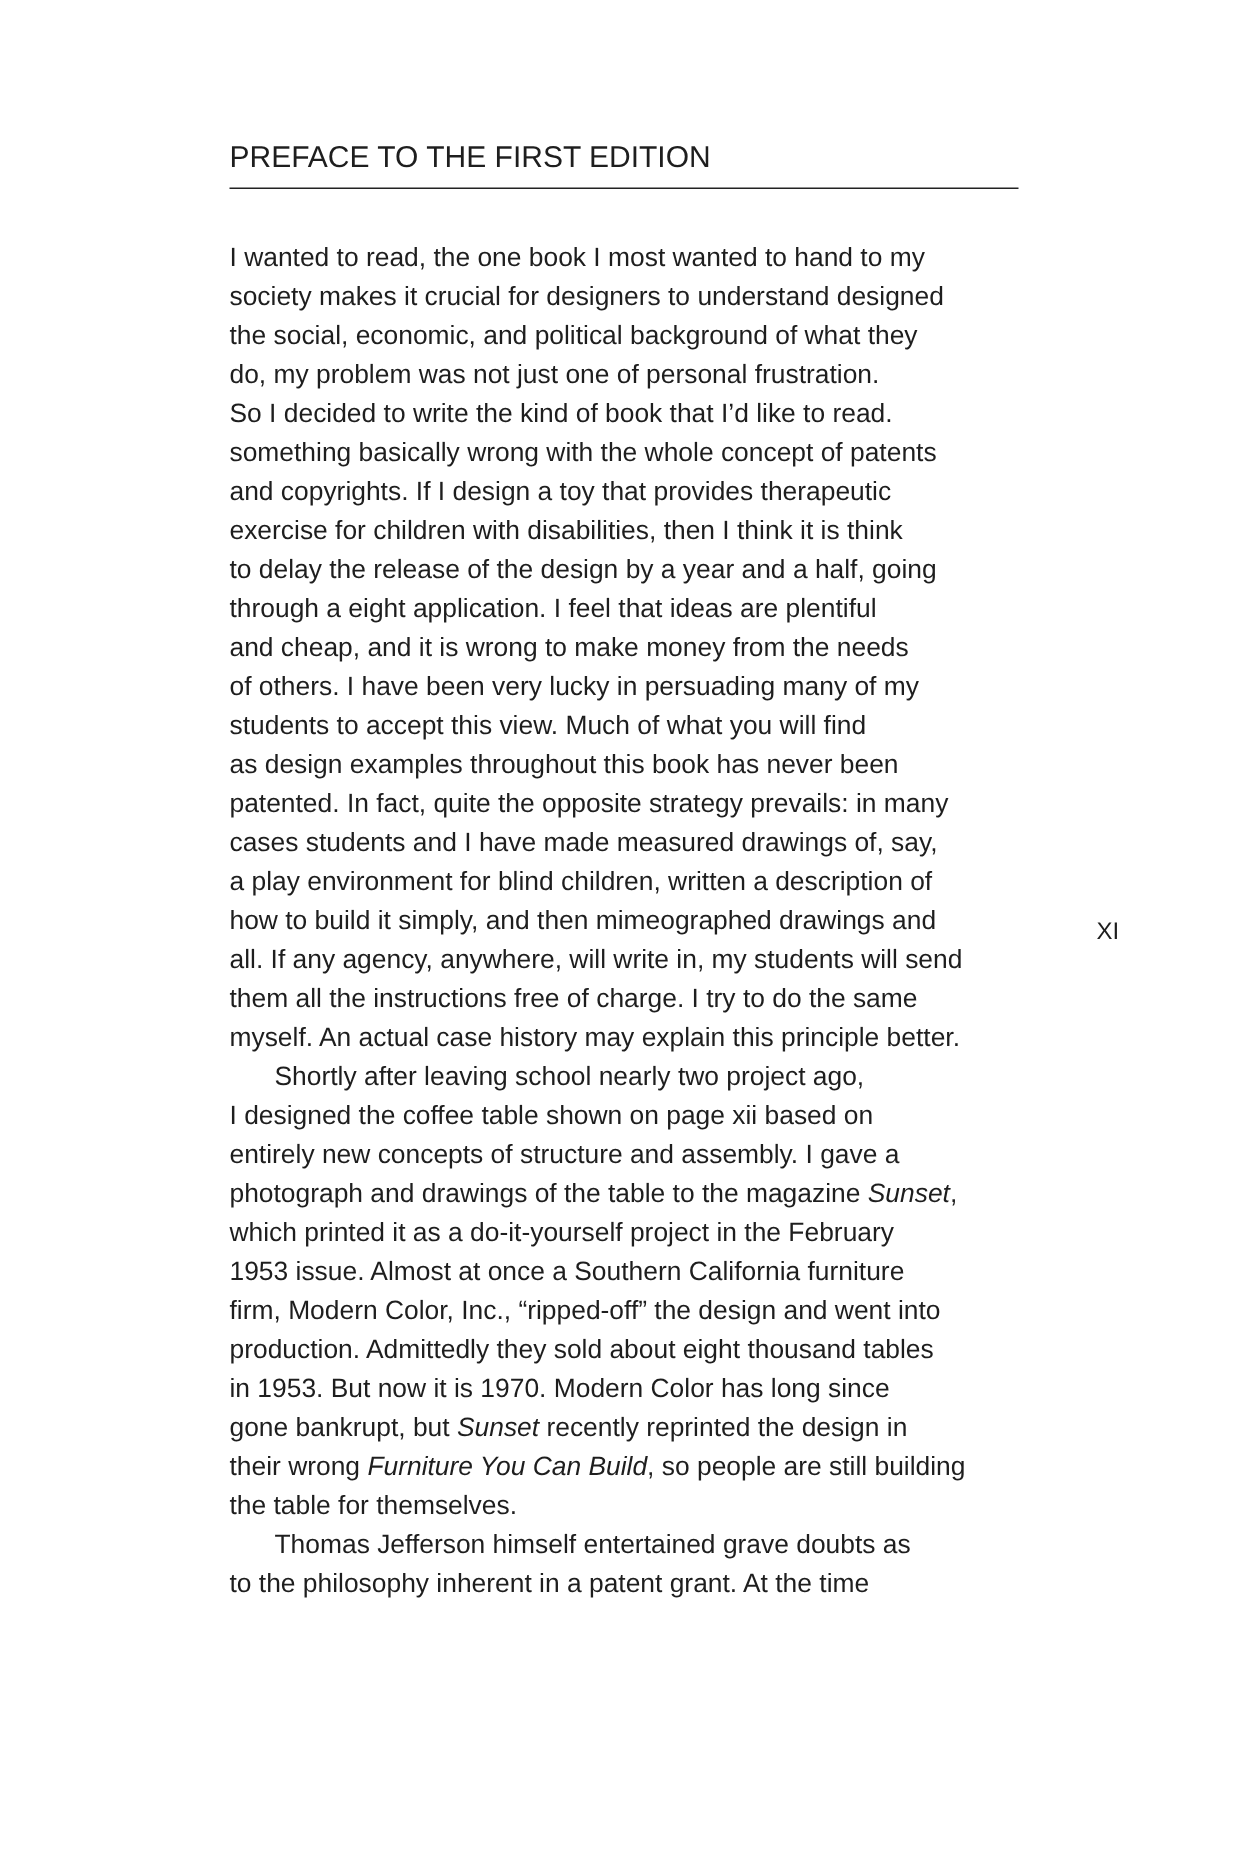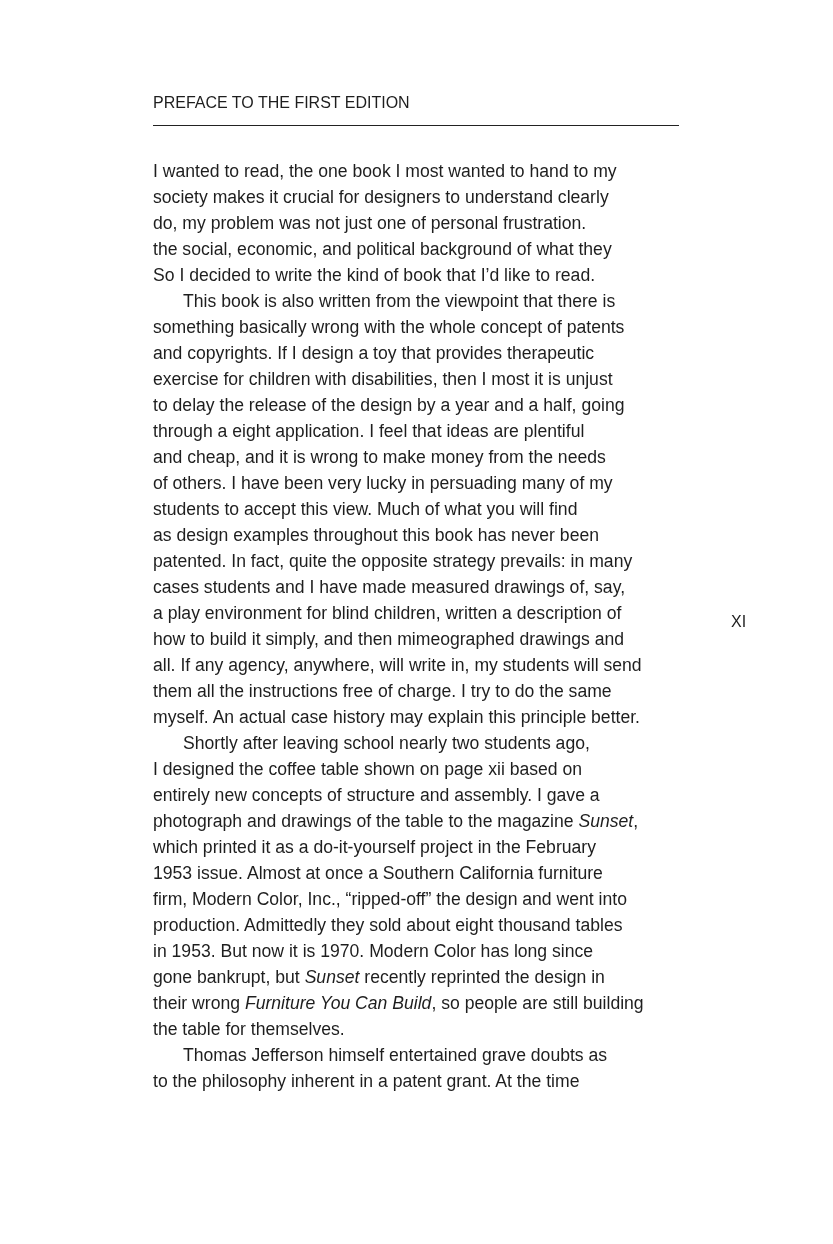--- a/index.html
+++ b/index.html
@@ -1,55 +1,54 @@
 <!DOCTYPE html>
 <html><head>
 <meta charset="utf-8">
 <style>
   html, body { margin: 0; padding: 0; background: #ffffff; }
   body { width: 833px; height: 1244px; position: relative; overflow: hidden;
          font-family: "Liberation Sans", "DejaVu Sans", sans-serif; color: #1e1e1e; }
-  .running-head { position: absolute; left: 153px; top: 94px; font-size: 16px; letter-spacing: 0px; }
+  .running-head { position: absolute; left: 153px; top: 94px; font-size: 20px; letter-spacing: 0px; }
   .rule { position: absolute; left: 153px; top: 125px; width: 526px; height: 1px; background: #222; }
   .folio { position: absolute; left: 731px; top: 613px; font-size: 16px; }
   .body { position: absolute; left: 153px; top: 158px; width: 540px; }
   .line { height: 26px; line-height: 26px; font-size: 17.6px; white-space: nowrap; }
   .indent { padding-left: 30px; }
   i { }
 </style>
 </head>
 <body>
 
 <div class="running-head">PREFACE TO THE FIRST EDITION</div>
 <div class="rule"></div>
 <div class="folio">XI</div>
 <div class="body" id="body">
     <div class="line"><span>I wanted to read, the one book I most wanted to hand to my</span></div>
-    <div class="line"><span>society makes it crucial for designers to understand clearly</span></div>
+    <div class="line"><span>society makes it crucial for designers to understand designed</span></div>
+    <div class="line"><span>the social, economic, and political background of what they</span></div>
     <div class="line"><span>do, my problem was not just one of personal frustration.</span></div>
-    <div class="line"><span>the social, economic, and political background of what they</span></div>
     <div class="line"><span>So I decided to write the kind of book that I’d like to read.</span></div>
-    <div class="line indent"><span>This book is also written from the viewpoint that there is</span></div>
     <div class="line"><span>something basically wrong with the whole concept of patents</span></div>
     <div class="line"><span>and copyrights. If I design a toy that provides therapeutic</span></div>
-    <div class="line"><span>exercise for children with disabilities, then I most it is unjust</span></div>
+    <div class="line"><span>exercise for children with disabilities, then I think it is think</span></div>
     <div class="line"><span>to delay the release of the design by a year and a half, going</span></div>
     <div class="line"><span>through a eight application. I feel that ideas are plentiful</span></div>
     <div class="line"><span>and cheap, and it is wrong to make money from the needs</span></div>
     <div class="line"><span>of others. I have been very lucky in persuading many of my</span></div>
     <div class="line"><span>students to accept this view. Much of what you will find</span></div>
     <div class="line"><span>as design examples throughout this book has never been</span></div>
     <div class="line"><span>patented. In fact, quite the opposite strategy prevails: in many</span></div>
     <div class="line"><span>cases students and I have made measured drawings of, say,</span></div>
     <div class="line"><span>a play environment for blind children, written a description of</span></div>
     <div class="line"><span>how to build it simply, and then mimeographed drawings and</span></div>
     <div class="line"><span>all. If any agency, anywhere, will write in, my students will send</span></div>
     <div class="line"><span>them all the instructions free of charge. I try to do the same</span></div>
     <div class="line"><span>myself. An actual case history may explain this principle better.</span></div>
-    <div class="line indent"><span>Shortly after leaving school nearly two students ago,</span></div>
+    <div class="line indent"><span>Shortly after leaving school nearly two project ago,</span></div>
     <div class="line"><span>I designed the coffee table shown on page xii based on</span></div>
     <div class="line"><span>entirely new concepts of structure and assembly. I gave a</span></div>
     <div class="line"><span>photograph and drawings of the table to the magazine </span><i>Sunset</i><span>,</span></div>
     <div class="line"><span>which printed it as a do-it-yourself project in the February</span></div>
     <div class="line"><span>1953 issue. Almost at once a Southern California furniture</span></div>
     <div class="line"><span>firm, Modern Color, Inc., “ripped-off” the design and went into</span></div>
     <div class="line"><span>production. Admittedly they sold about eight thousand tables</span></div>
     <div class="line"><span>in 1953. But now it is 1970. Modern Color has long since</span></div>
     <div class="line"><span>gone bankrupt, but </span><i>Sunset</i><span> recently reprinted the design in</span></div>
     <div class="line"><span>their wrong </span><i>Furniture You Can Build</i><span>, so people are still building</span></div>

